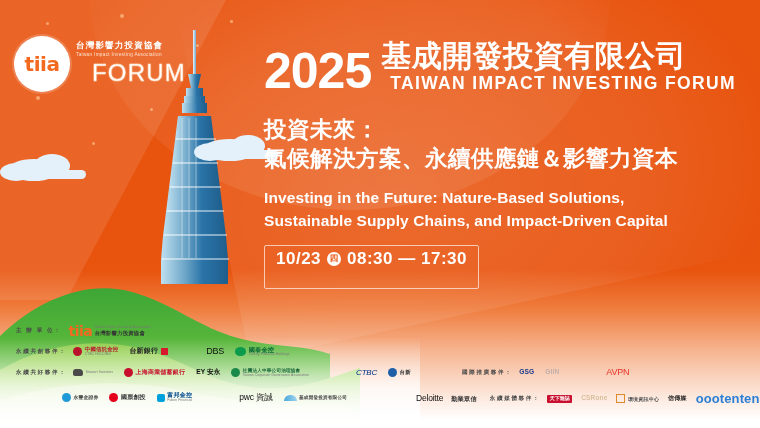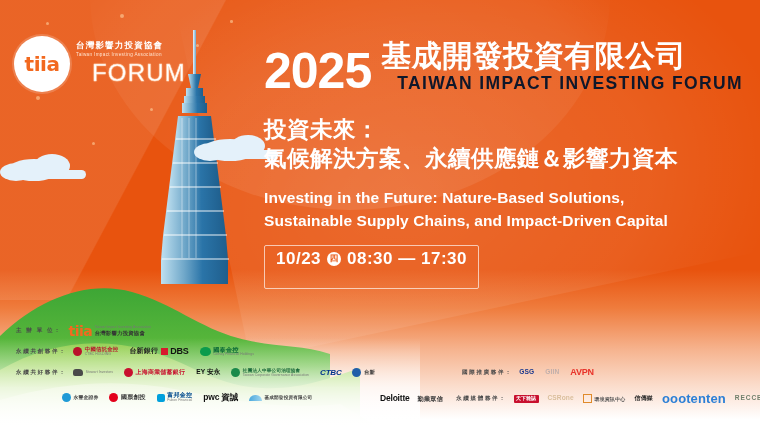--- a/index.html
+++ b/index.html
@@ -62,22 +62,22 @@
   
   .textcol{position:absolute;left:264px;top:40px;width:480px;}
   .title-row{display:flex;align-items:flex-end;gap:10px;}
   .year{
     font-size:50px;font-weight:bold;color:#ffffff;line-height:.92;letter-spacing:-1px;
   }
   .title-cn{
     font-size:30px;font-weight:bold;color:#ffffff;letter-spacing:.5px;line-height:1.05;
   }
   .title-en{
-    font-size:17.5px;font-weight:bold;color:#0f172a;letter-spacing:1.35px;line-height:1.2;
-    margin-top:1px;margin-left:16px;
+    font-size:17.5px;font-weight:bold;color:#ffffff;letter-spacing:1.35px;line-height:1.2;
+    margin-top:1px;margin-left:9px;
   }
   .title-stack{display:flex;flex-direction:column;}
   .sub-cn-1{
     margin-top:21px;font-size:22.5px;font-weight:bold;color:#ffffff;line-height:1.35;letter-spacing:.5px;
   }
   .sub-cn-2{
     font-size:22.5px;font-weight:bold;color:#ffffff;line-height:1.35;letter-spacing:.5px;font-family:Liberation Mono, monospace;
   }
   .sub-en{
     margin-top:12px;font-size:15.5px;font-weight:bold;color:#ffffff;line-height:1.45;letter-spacing:.1px;
@@ -101,21 +101,21 @@
     font-size:5.6px;font-weight:bold;color:#4a4a4a;letter-spacing:1.6px;white-space:nowrap;
     flex:0 0 auto;
   }
   .slogos{display:flex;align-items:center;gap:11px;flex-wrap:nowrap;}
   .lg{display:flex;align-items:center;gap:2.5px;white-space:nowrap;}
   .lg-cn{font-size:5.4px;font-weight:bold;color:#333;letter-spacing:.2px;line-height:1.2;}
   .lg-en{font-size:3.3px;color:#777;letter-spacing:.1px;line-height:1.2;}
   .lg-txt{display:flex;flex-direction:column;justify-content:center;}
   .mark{flex:0 0 auto;display:inline-block;}
   .dot{width:9px;height:9px;border-radius:50%;}
-  .wordmark{font-size:9px;font-weight:bold;letter-spacing:-.2px;line-height:1;}
+  .wordmark{font-size:9px;font-weight:normal;letter-spacing:-.2px;line-height:1;margin-left:36px;}
   .wordmark-sm{font-size:6.6px;font-weight:bold;letter-spacing:.1px;line-height:1;}
   .box-red{background:#c8102e;color:#fff;font-size:5px;font-weight:bold;padding:1.5px 2.5px;border-radius:1px;line-height:1;}
   .faded{opacity:.45;}
   .tiia-small{
     font-family:"DejaVu Sans",sans-serif;font-weight:bold;font-size:14px;color:#f2691f;
     letter-spacing:-0.5px;line-height:1;
   }
 </style>
 </head>
 <body>

